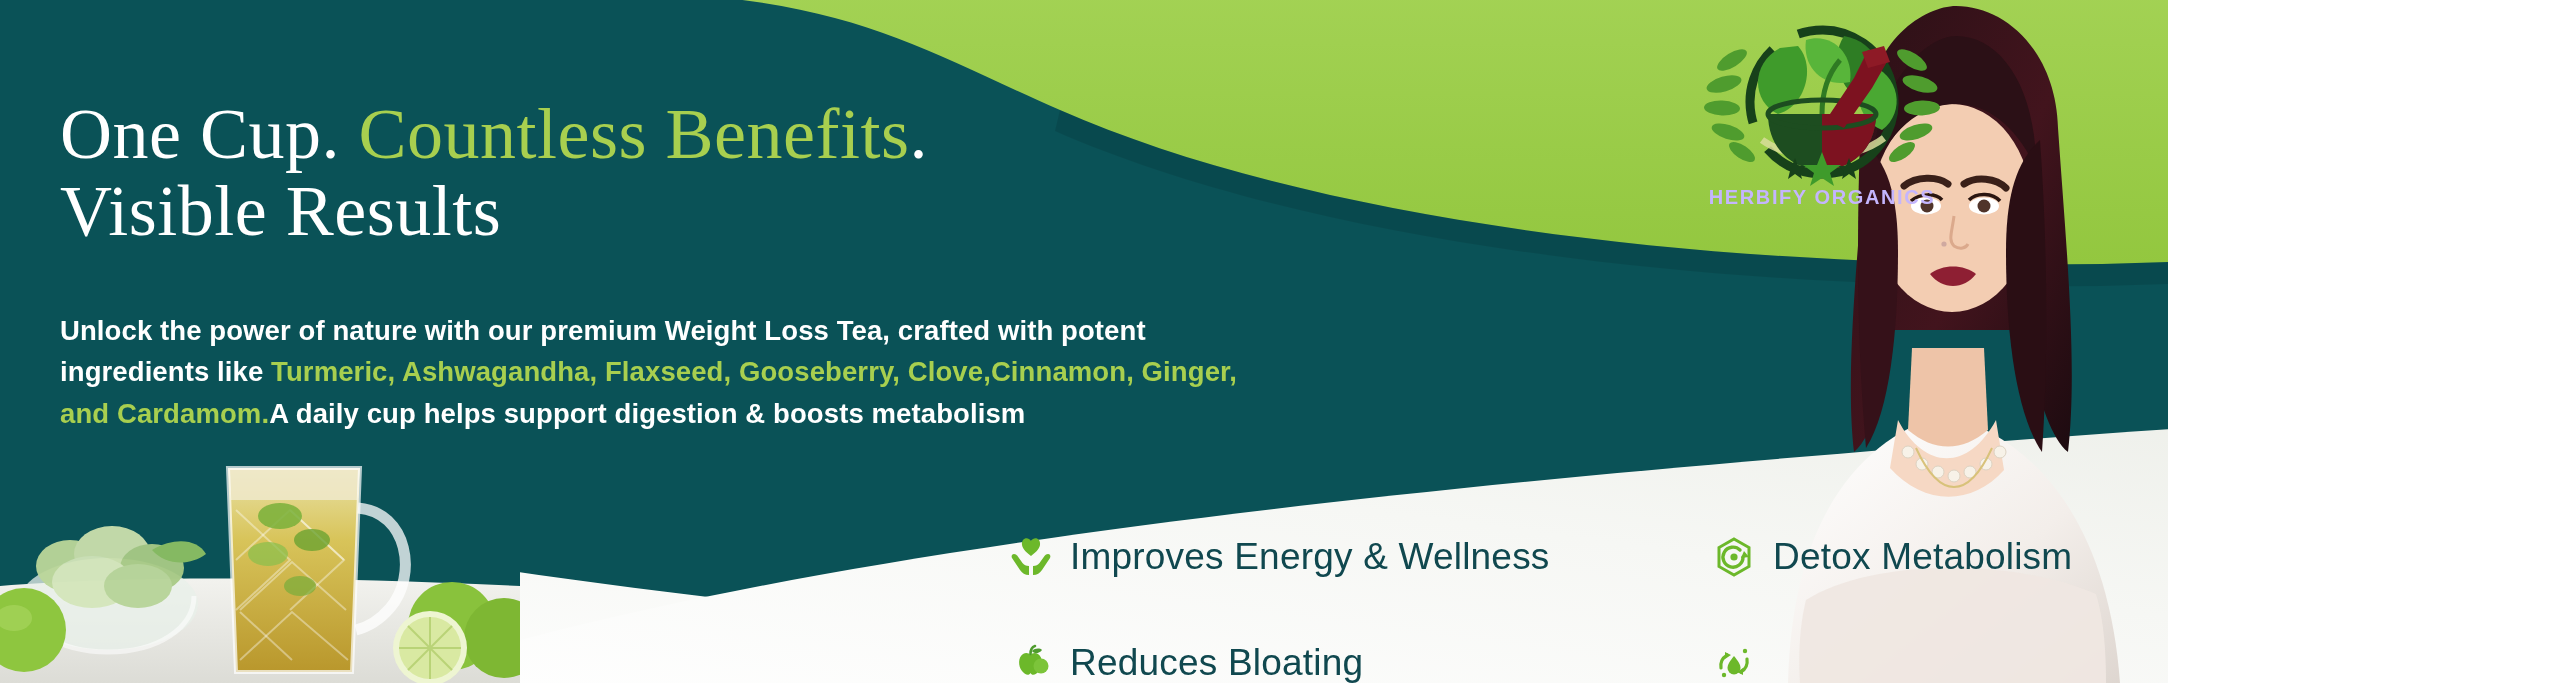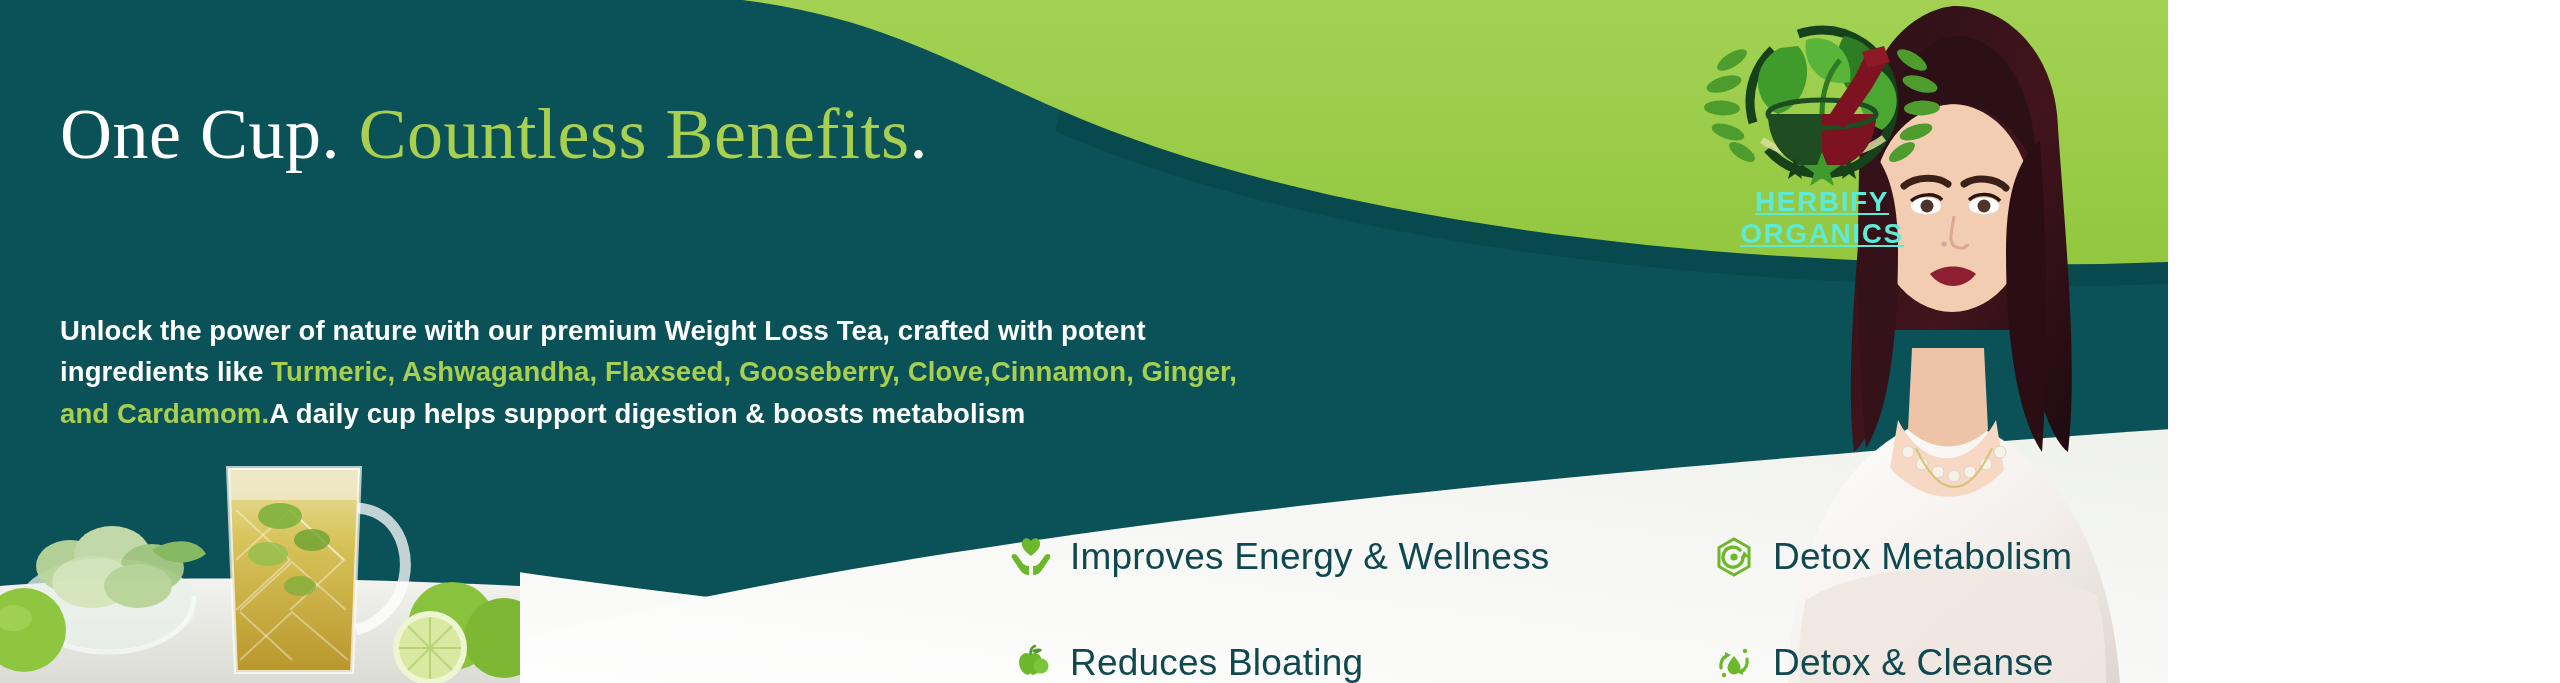--- a/index.html
+++ b/index.html
@@ -68,26 +68,25 @@
     left: 1672px;
     top: 2px;
     width: 300px;
     height: 240px;
     z-index: 45;
     text-align: center;
   }
   .logo-mark { width: 240px; height: 190px; display: block; margin: 0 auto; }
   .logo-text {
     font-family: "Liberation Sans", sans-serif;
-    font-size: 28px;
+    font-size: 20px;
     font-weight: 700;
     letter-spacing: 1.6px;
-    color: #5eead4;
+    color: #c4b5fd;
     margin-top: -6px;
-    text-decoration: underline;
   }
 
   
   .benefits {
     position: absolute;
     left: 1010px;
     top: 528px;
     width: 1230px;
     z-index: 50;
     display: grid;
@@ -286,20 +285,21 @@
       <circle cx="222" cy="472" r="6"></circle>
         <circle cx="238" cy="464" r="6"></circle>
       <circle cx="252" cy="452" r="6"></circle>
     </g>
 
     <path d="M 168,448 C 192,500 220,500 244,448" stroke="#d8c27a" stroke-width="2" fill="none"></path>
   </svg>
 
   <h1 class="headline">
     <span>One Cup. </span><span class="accent">Countless Benefits</span><span>.</span>
+    <span class="l2">Visible Results</span>
   </h1>
 
   <p class="para">
     <span>Unlock the power of nature with our premium Weight Loss Tea, crafted with potent ingredients like </span><span class="hl">Turmeric, Ashwagandha, Flaxseed, Gooseberry, Clove,Cinnamon, Ginger, and Cardamom.</span><span>A daily cup helps support digestion &amp; boosts metabolism</span>
   </p>
 
   <div class="logo-wrap">
     <svg class="logo-mark" viewBox="0 0 240 190">
 
       <g fill="#4f9c2e">
@@ -376,18 +376,17 @@
     <div class="benefit">
       <svg class="benefit-icon" viewBox="0 0 42 42">
         <path d="M21 14 C25 19 27.5 22.5 27.5 26 A6.5 6.5 0 0 1 14.5 26 C14.5 22.5 17 19 21 14 Z" fill="#6cb82a"></path>
         <path d="M8 26 A13 13 0 0 1 14 13" fill="none" stroke="#6cb82a" stroke-width="3.2" stroke-linecap="round"></path>
         <path d="M34 17 A13 13 0 0 1 28 30" fill="none" stroke="#6cb82a" stroke-width="3.2" stroke-linecap="round"></path>
         <polygon points="12,10 18,13 12,17" fill="#6cb82a"></polygon>
         <polygon points="30,33 24,30 30,26" fill="#6cb82a"></polygon>
         <circle cx="11" cy="33" r="2.2" fill="#6cb82a"></circle>
         <circle cx="32" cy="9" r="2.2" fill="#6cb82a"></circle>
       </svg>
-      <span class="benefit-label">Detox &amp; Cleanse</span>
     </div>
 
   </div>
 
 </div>
 
 </body></html>

